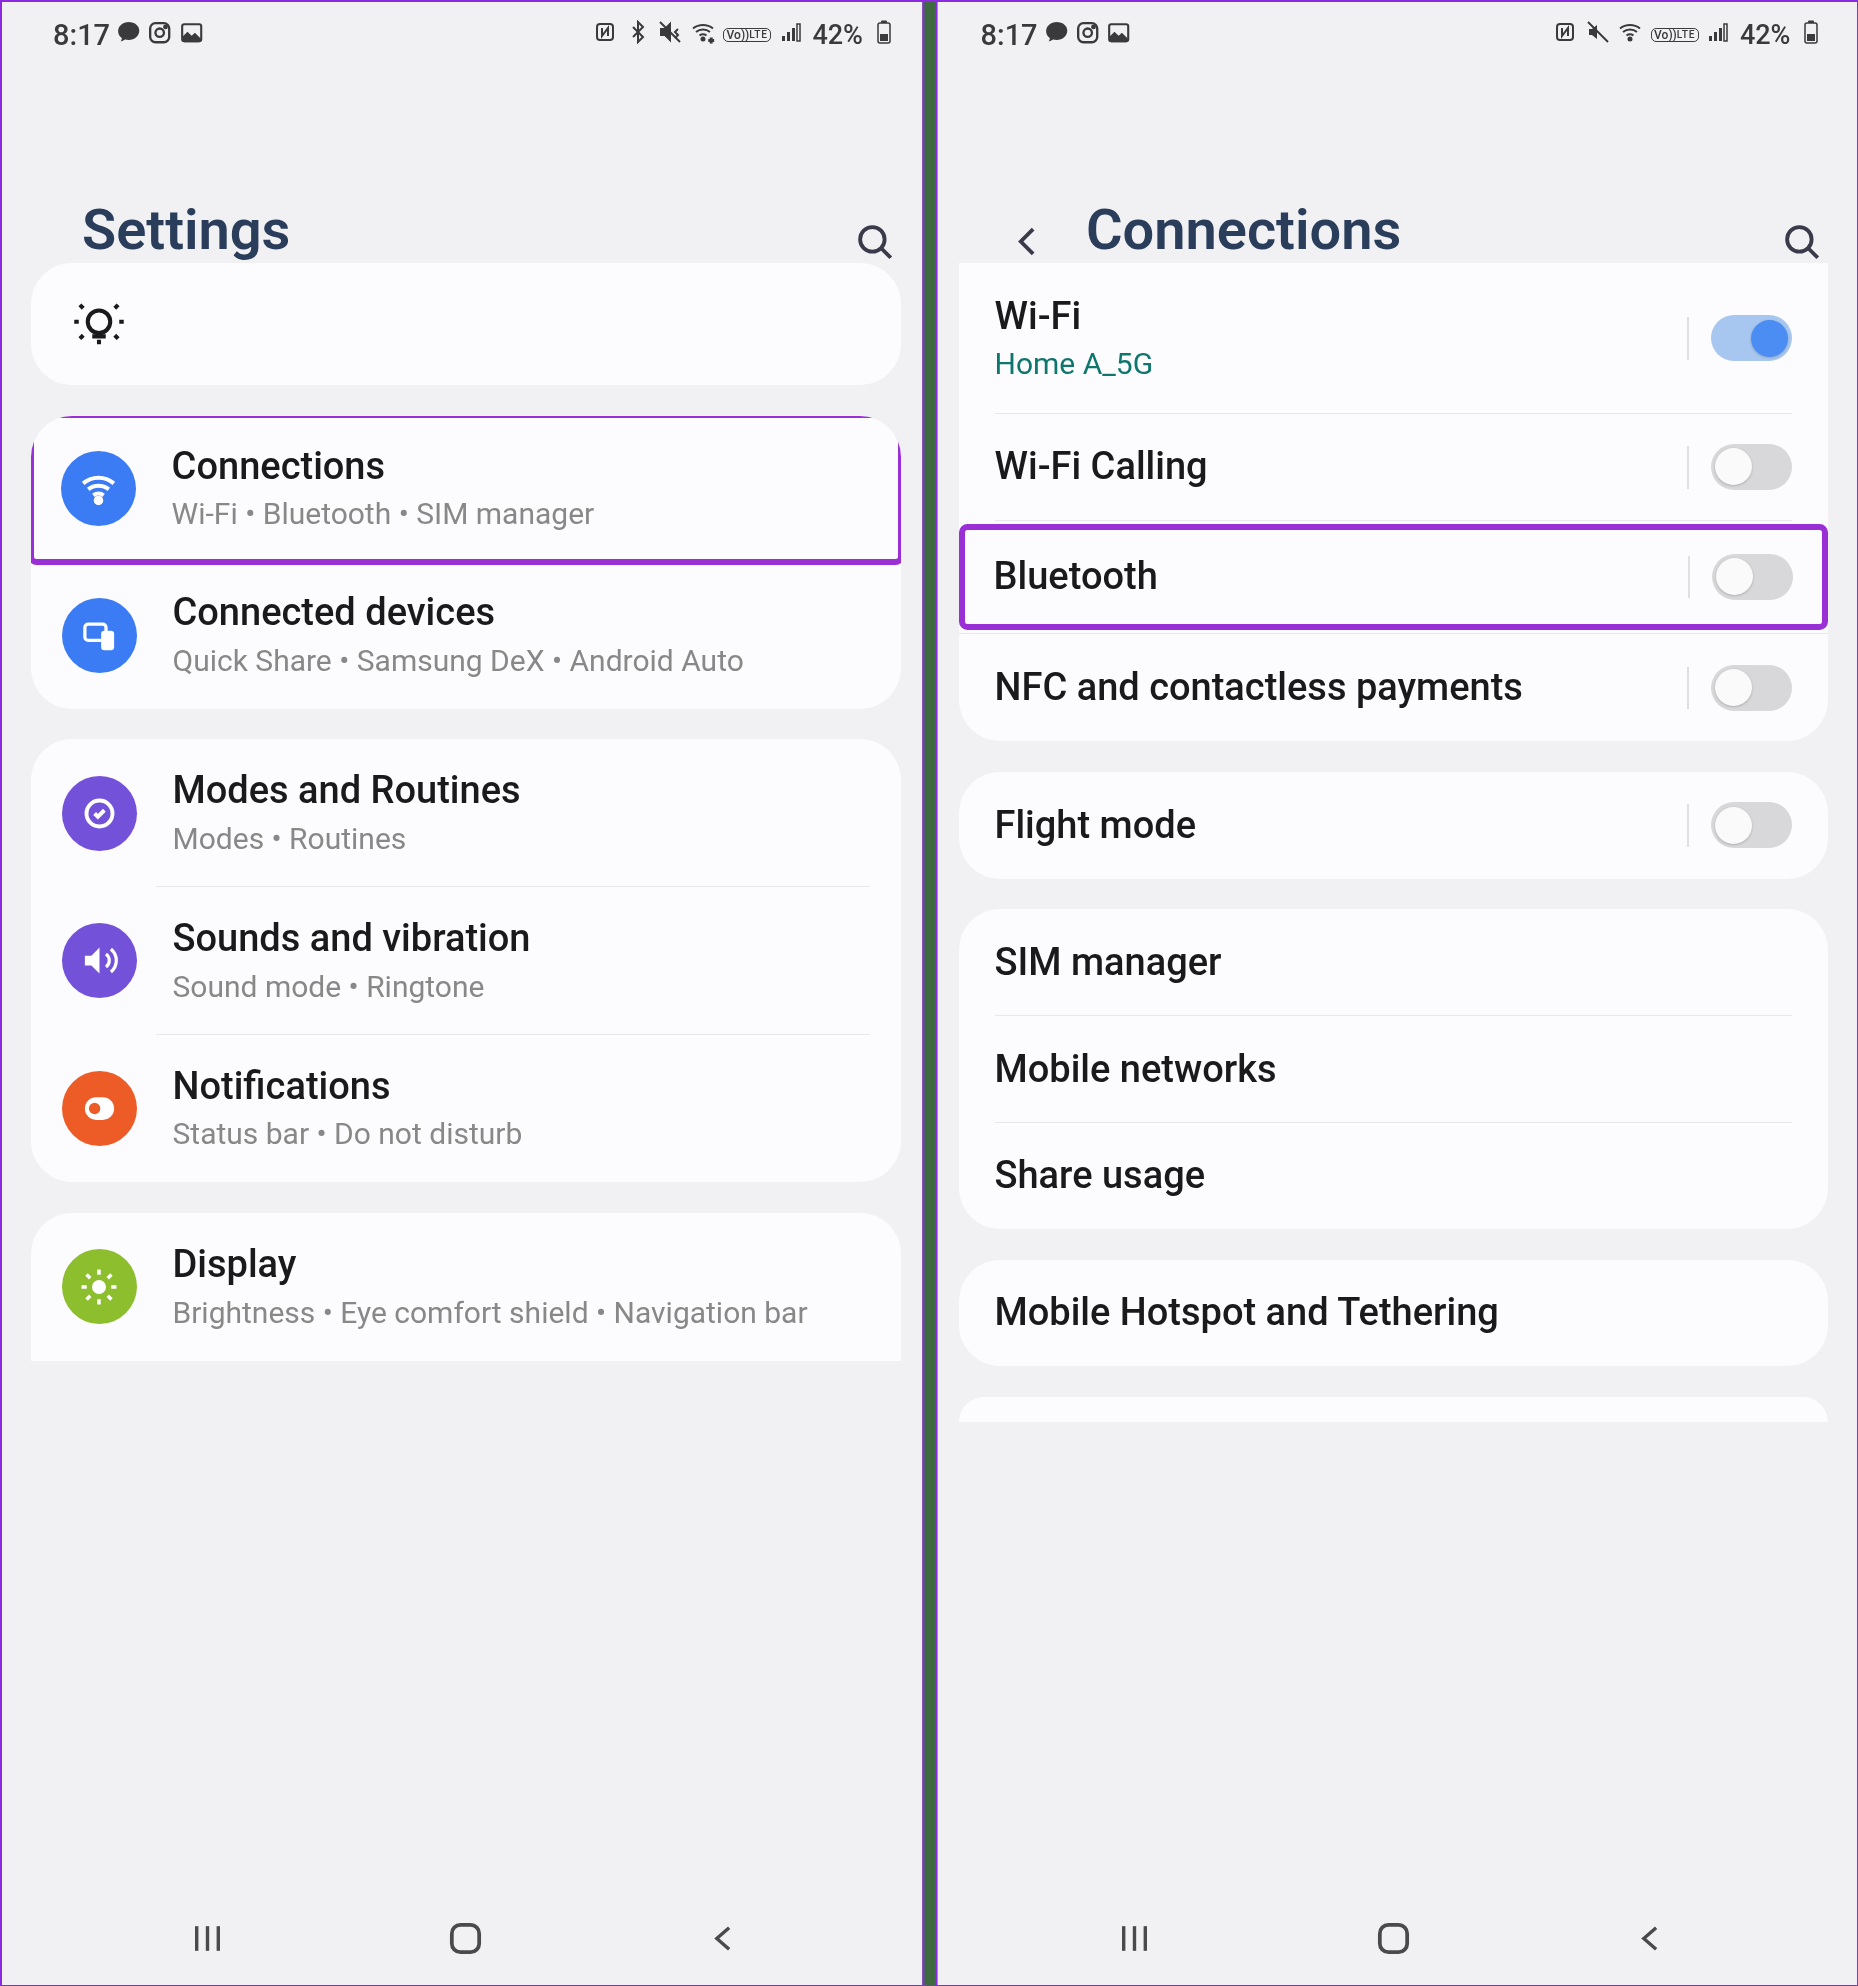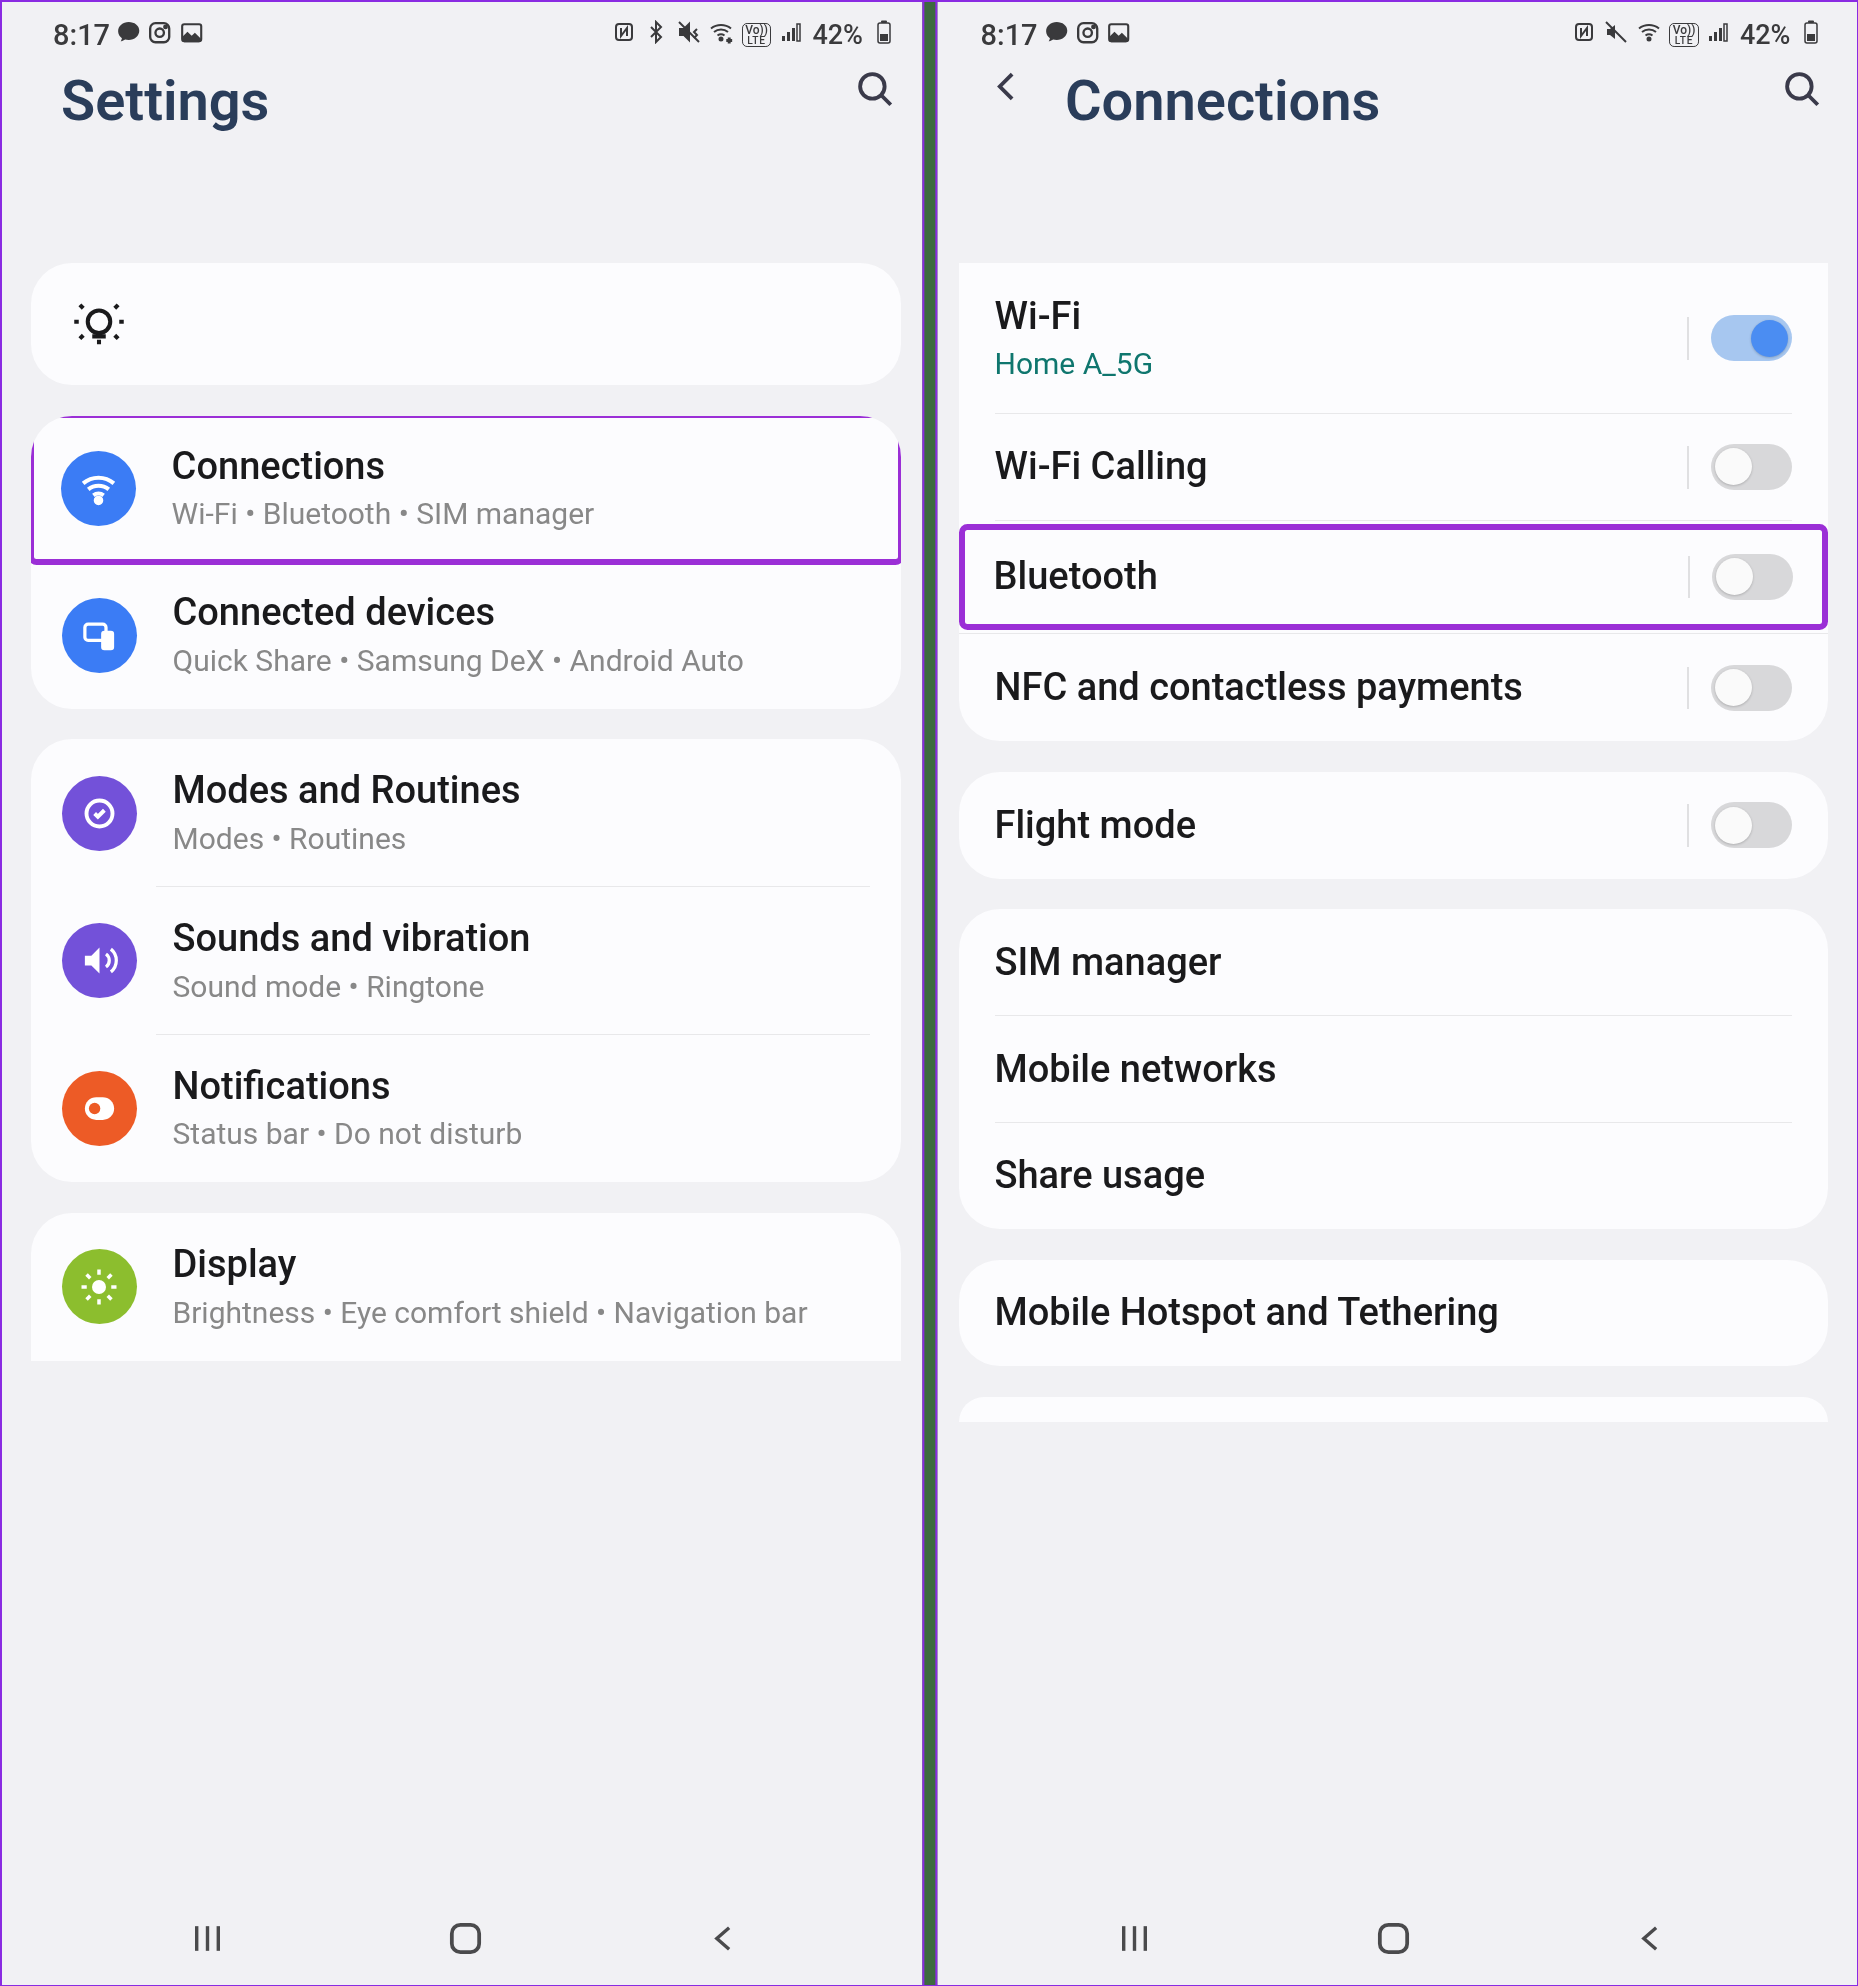--- a/index.html
+++ b/index.html
@@ -50,30 +50,31 @@
   .status-left { display: flex; align-items: center; gap: 6px; }
   .status-right { display: flex; align-items: center; gap: 8.5px; font-size: 24px; }
   .status-right svg { width: 24px; height: 24px; }
   .volte-badge {
     border: 1.7px solid #3a3a3c;
     border-radius: 5.1px;
     font-size: 13.6px;
     padding: 0 2.5px;
     line-height: 1;
     display: flex;
-    flex-direction: column;
+    flex-direction: row;
     align-items: center;
   }
   .volte-badge span:first-child { font-size: 12px; }
   .volte-badge span:last-child { font-size: 10.2px; letter-spacing: 0.8px; }
   .header {
     height: 195px;
     display: flex;
-    align-items: flex-start;
+    align-items: flex-end;
     padding: 0 34px 0 59px;
+    margin-left: 21px;
   }
   .header-title {
     flex: 1;
     font-size: 56px;
     font-weight: 600;
     color: #2a3d5a;
   }
   .back-arrow {
     width: 51px;
     margin-right: 25.4px;

